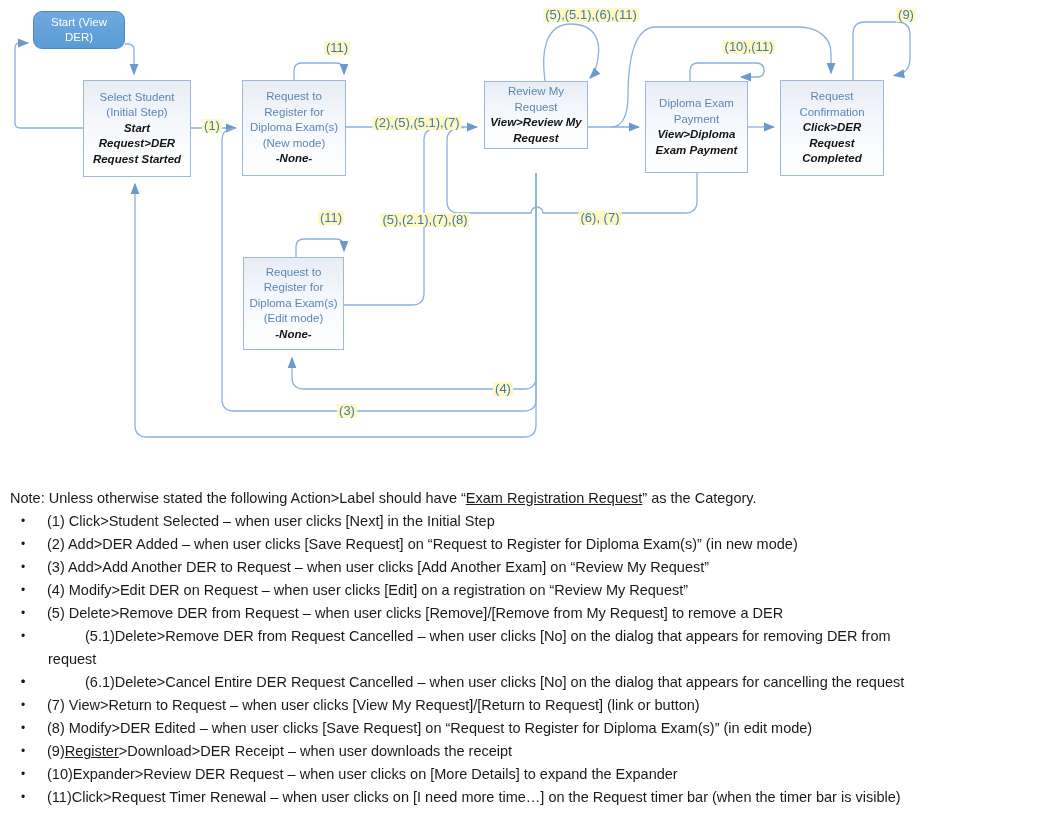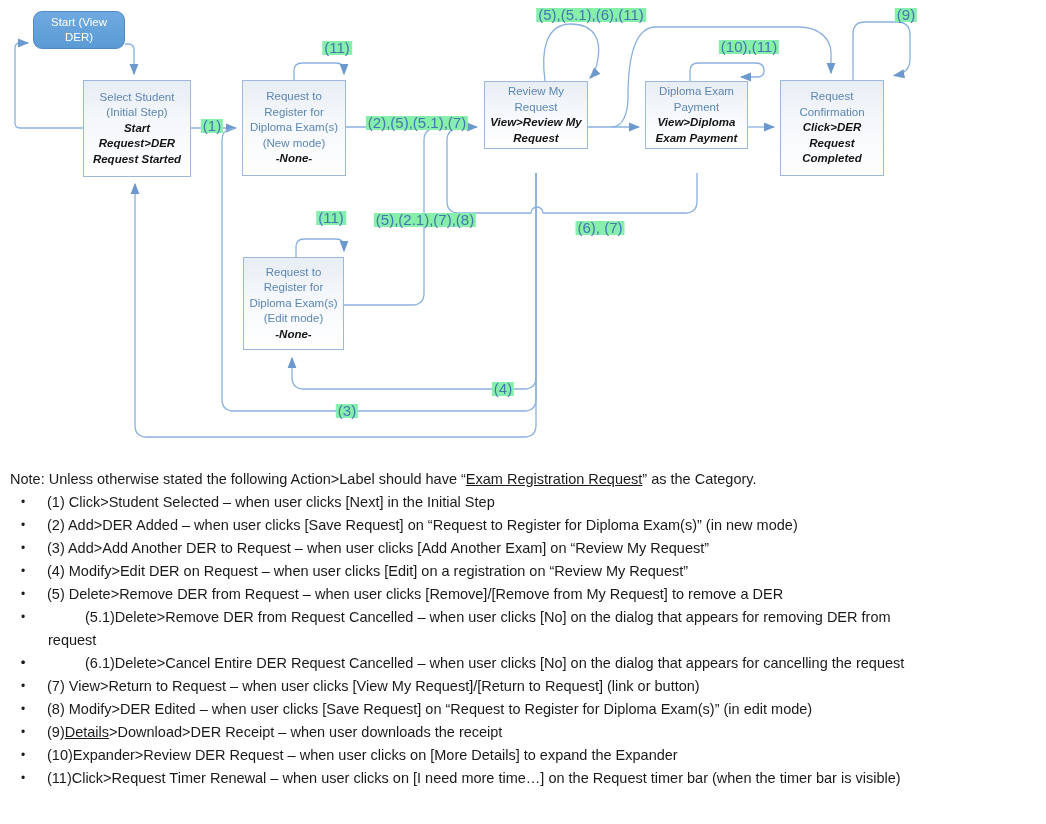--- a/index.html
+++ b/index.html
@@ -15,28 +15,28 @@
   .node .title{color:#5b86b3;white-space:pre-line;}
   .node .sub{color:#141414;font-style:italic;font-weight:bold;white-space:pre-line;}
 
   .node.start{left:33px;top:11px;width:92px;height:38px;border-radius:9px;
         border:1.6px solid #4e89c4;background:linear-gradient(180deg,#6fa9df 0%,#5b9bd5 100%);}
   .node.start .title{color:#ffffff;white-space:pre-line;}
 
   .node.select{left:83px;top:80px;width:108px;height:97px;}
   .node.newmode{left:242px;top:80px;width:104px;height:96px;}
   .node.review{left:484px;top:81px;width:104px;height:68px;}
-  .node.payment{left:645px;top:81px;width:103px;height:68px;}
+  .node.payment{left:645px;top:81px;width:103px;height:92px;}
   .node.confirm{left:780px;top:80px;width:104px;height:96px;}
   .node.edit{left:243px;top:257px;width:101px;height:93px;}
 
-  .elabel{position:absolute;transform:translate(-50%,-50%);background:#86efac;
-        color:#4577ad;font-size:15px;line-height:14px;padding:0 2px;white-space:nowrap;}
+  .elabel{position:absolute;transform:translate(-50%,-50%);background:#fef9c3;
+        color:#4577ad;font-size:13px;line-height:14px;padding:0 2px;white-space:nowrap;}
 
-  .notes{margin-top:6px;font-size:14.5px;line-height:23px;}
+  .notes{margin-top:25px;font-size:14.5px;line-height:23px;}
   .nrow{padding-left:10px;position:relative;}
   .brow{padding-left:47px;position:relative;}
   .srow{padding-left:85px;position:relative;}
   .crow{padding-left:48px;position:relative;}
   .dot{position:absolute;left:21px;top:0;font-size:12px;}
   .u{text-decoration:underline;}
 </style>
 </head>
 <body>
 
@@ -114,35 +114,35 @@
   </div>
 
   <span class="elabel" style="left:337px;top:48px">(11)</span>
   <span class="elabel" style="left:212px;top:126px">(1)</span>
   <span class="elabel" style="left:417px;top:123px">(2),(5),(5.1),(7)</span>
   <span class="elabel" style="left:591px;top:15px">(5),(5.1),(6),(11)</span>
   <span class="elabel" style="left:749px;top:47px">(10),(11)</span>
   <span class="elabel" style="left:906px;top:15px">(9)</span>
   <span class="elabel" style="left:331px;top:218px">(11)</span>
   <span class="elabel" style="left:425px;top:220px">(5),(2.1),(7),(8)</span>
-  <span class="elabel" style="left:600px;top:228px">(6), (7)</span>
+  <span class="elabel" style="left:600px;top:218px">(6), (7)</span>
   <span class="elabel" style="left:503px;top:389px">(4)</span>
   <span class="elabel" style="left:347px;top:411px">(3)</span>
 </div>
 
 <div class="notes">
   <div class="nrow"><span>Note: Unless otherwise stated the following Action&gt;Label should have “</span><span class="u">Exam Registration Request</span><span>” as the Category.</span></div>
 
   <div class="brow"><span class="dot">•</span><span>(1) Click&gt;Student Selected – when user clicks [Next] in the Initial Step</span></div>
   <div class="brow"><span class="dot">•</span><span>(2) Add&gt;DER Added – when user clicks [Save Request] on “Request to Register for Diploma Exam(s)” (in new mode)</span></div>
   <div class="brow"><span class="dot">•</span><span>(3) Add&gt;Add Another DER to Request – when user clicks [Add Another Exam] on “Review My Request”</span></div>
   <div class="brow"><span class="dot">•</span><span>(4) Modify&gt;Edit DER on Request – when user clicks [Edit] on a registration on “Review My Request”</span></div>
   <div class="brow"><span class="dot">•</span><span>(5) Delete&gt;Remove DER from Request – when user clicks [Remove]/[Remove from My Request] to remove a DER</span></div>
   <div class="srow"><span class="dot">•</span><span>(5.1)Delete&gt;Remove DER from Request Cancelled – when user clicks [No] on the dialog that appears for removing DER from</span></div>
   <div class="crow"><span>request</span></div>
   <div class="brow"><span class="dot">•</span></div>
   <div class="srow"><span class="dot">•</span><span>(6.1)Delete&gt;Cancel Entire DER Request Cancelled – when user clicks [No] on the dialog that appears for cancelling the request</span></div>
   <div class="brow"><span class="dot">•</span><span>(7) View&gt;Return to Request – when user clicks [View My Request]/[Return to Request] (link or button)</span></div>
   <div class="brow"><span class="dot">•</span><span>(8) Modify&gt;DER Edited – when user clicks [Save Request] on “Request to Register for Diploma Exam(s)” (in edit mode)</span></div>
-  <div class="brow"><span class="dot">•</span><span>(9)</span><span class="u">Details</span><span>&gt;Download&gt;DER Receipt – when user downloads the receipt</span></div>
+  <div class="brow"><span class="dot">•</span><span>(9)</span><span class="u">Register</span><span>&gt;Download&gt;DER Receipt – when user downloads the receipt</span></div>
   <div class="brow"><span class="dot">•</span><span>(10)Expander&gt;Review DER Request – when user clicks on [More Details] to expand the Expander</span></div>
   <div class="brow"><span class="dot">•</span><span>(11)Click&gt;Request Timer Renewal – when user clicks on [I need more time…] on the Request timer bar (when the timer bar is visible)</span></div>
 </div>
 
 </body></html>

